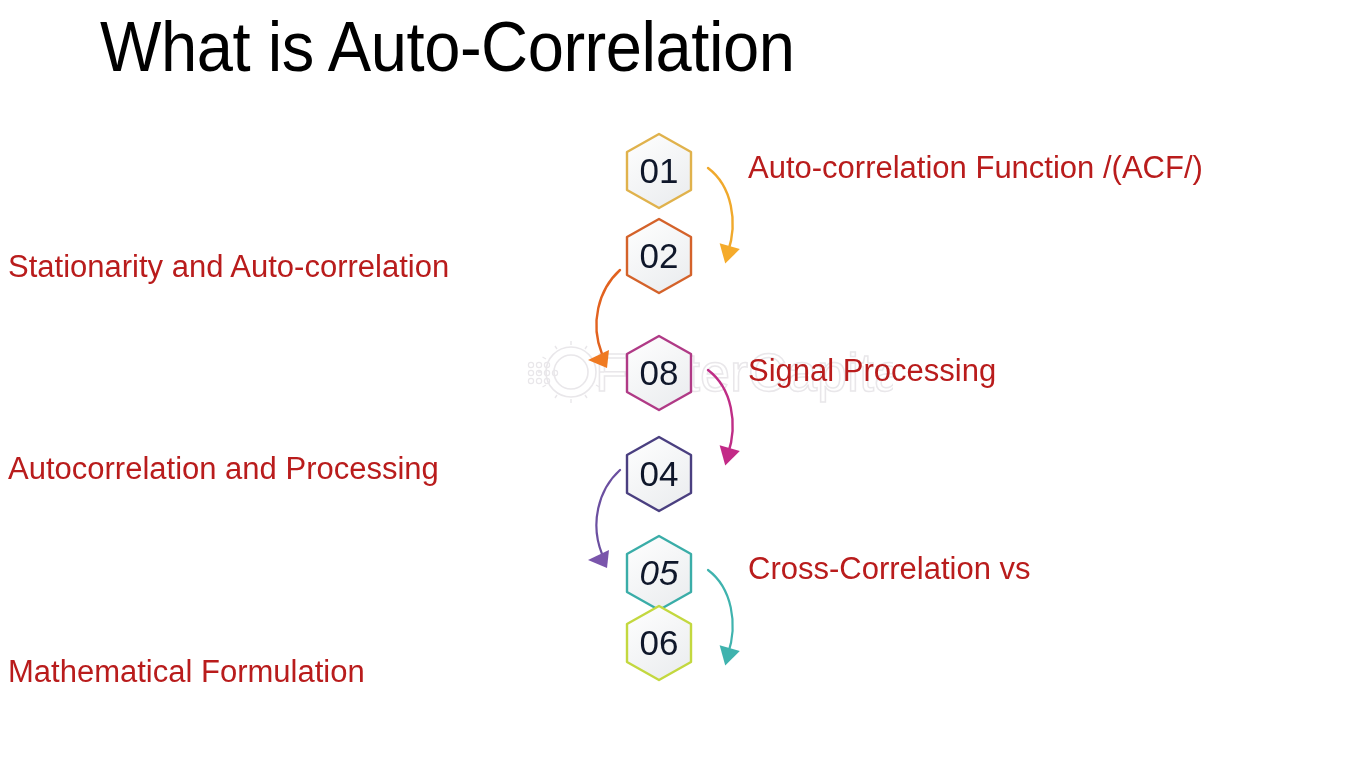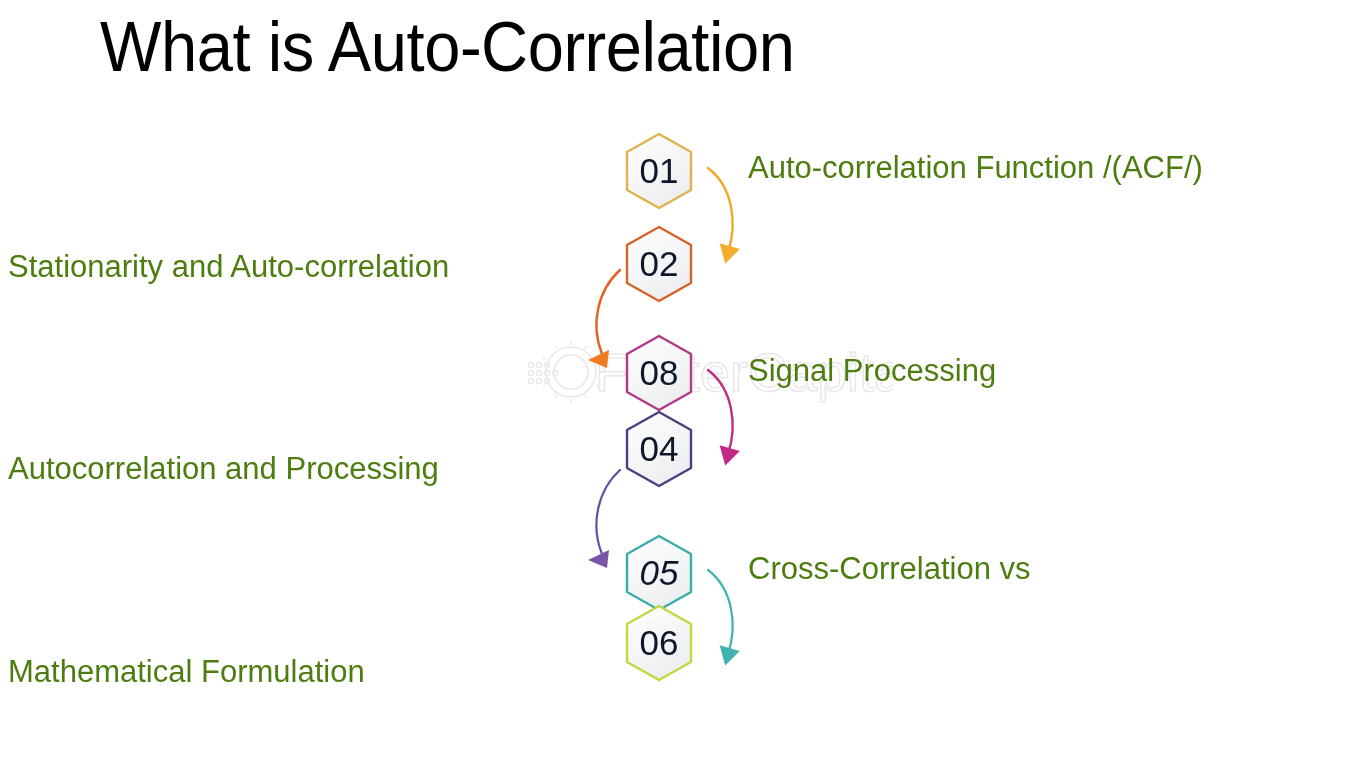--- a/index.html
+++ b/index.html
@@ -74,21 +74,21 @@
     padding-bottom: 2px;
     box-sizing: border-box;
   }
 
   
   .label {
     position: absolute;
     font-size: 31px;
     line-height: 40px;
     font-weight: 400;
-    color: #4d7c0f;
+    color: #b91c1c;
     white-space: nowrap;
   }
   .label.left  { left: 8px; }
   .label.right { left: 748px; }
 
   
   .connector {
     position: absolute;
     pointer-events: none;
   }
@@ -169,35 +169,35 @@
         <linearGradient id="hexfill1" x1="0" y1="0" x2="0.6" y2="1">
           <stop offset="0%" stop-color="#ffffff"></stop>
             <stop offset="100%" stop-color="#eceef0"></stop>
         </linearGradient>
       </defs>
       <path d="M40 3 L72 21 L72 59 L40 77 L8 59 L8 21 Z" fill="url(#hexfill1)" stroke="#e0b24c" stroke-width="2.4" stroke-linejoin="round"></path>
     </svg>
     <div class="hex-num">01</div>
   </div>
 
-  <div class="hex-wrap" style="top:224px;">
+  <div class="hex-wrap" style="top:216px;">
     <svg viewBox="0 0 80 80" aria-hidden="true">
       <path d="M40 3 L72 21 L72 59 L40 77 L8 59 L8 21 Z" fill="url(#hexfill1)" stroke="#d4622a" stroke-width="2.4" stroke-linejoin="round"></path>
     </svg>
     <div class="hex-num">02</div>
   </div>
 
   <div class="hex-wrap" style="top:333px;">
     <svg viewBox="0 0 80 80" aria-hidden="true">
       <path d="M40 3 L72 21 L72 59 L40 77 L8 59 L8 21 Z" fill="url(#hexfill1)" stroke="#b03a86" stroke-width="2.4" stroke-linejoin="round"></path>
     </svg>
     <div class="hex-num">08</div>
   </div>
 
-  <div class="hex-wrap" style="top:409px;">
+  <div class="hex-wrap" style="top:434px;">
     <svg viewBox="0 0 80 80" aria-hidden="true">
       <path d="M40 3 L72 21 L72 59 L40 77 L8 59 L8 21 Z" fill="url(#hexfill1)" stroke="#4a3f80" stroke-width="2.4" stroke-linejoin="round"></path>
     </svg>
     <div class="hex-num">04</div>
   </div>
 
   <div class="hex-wrap" style="top:533px;font-style:italic;">
     <svg viewBox="0 0 80 80" aria-hidden="true">
       <path d="M40 3 L72 21 L72 59 L40 77 L8 59 L8 21 Z" fill="url(#hexfill1)" stroke="#3aada8" stroke-width="2.4" stroke-linejoin="round"></path>
     </svg>

